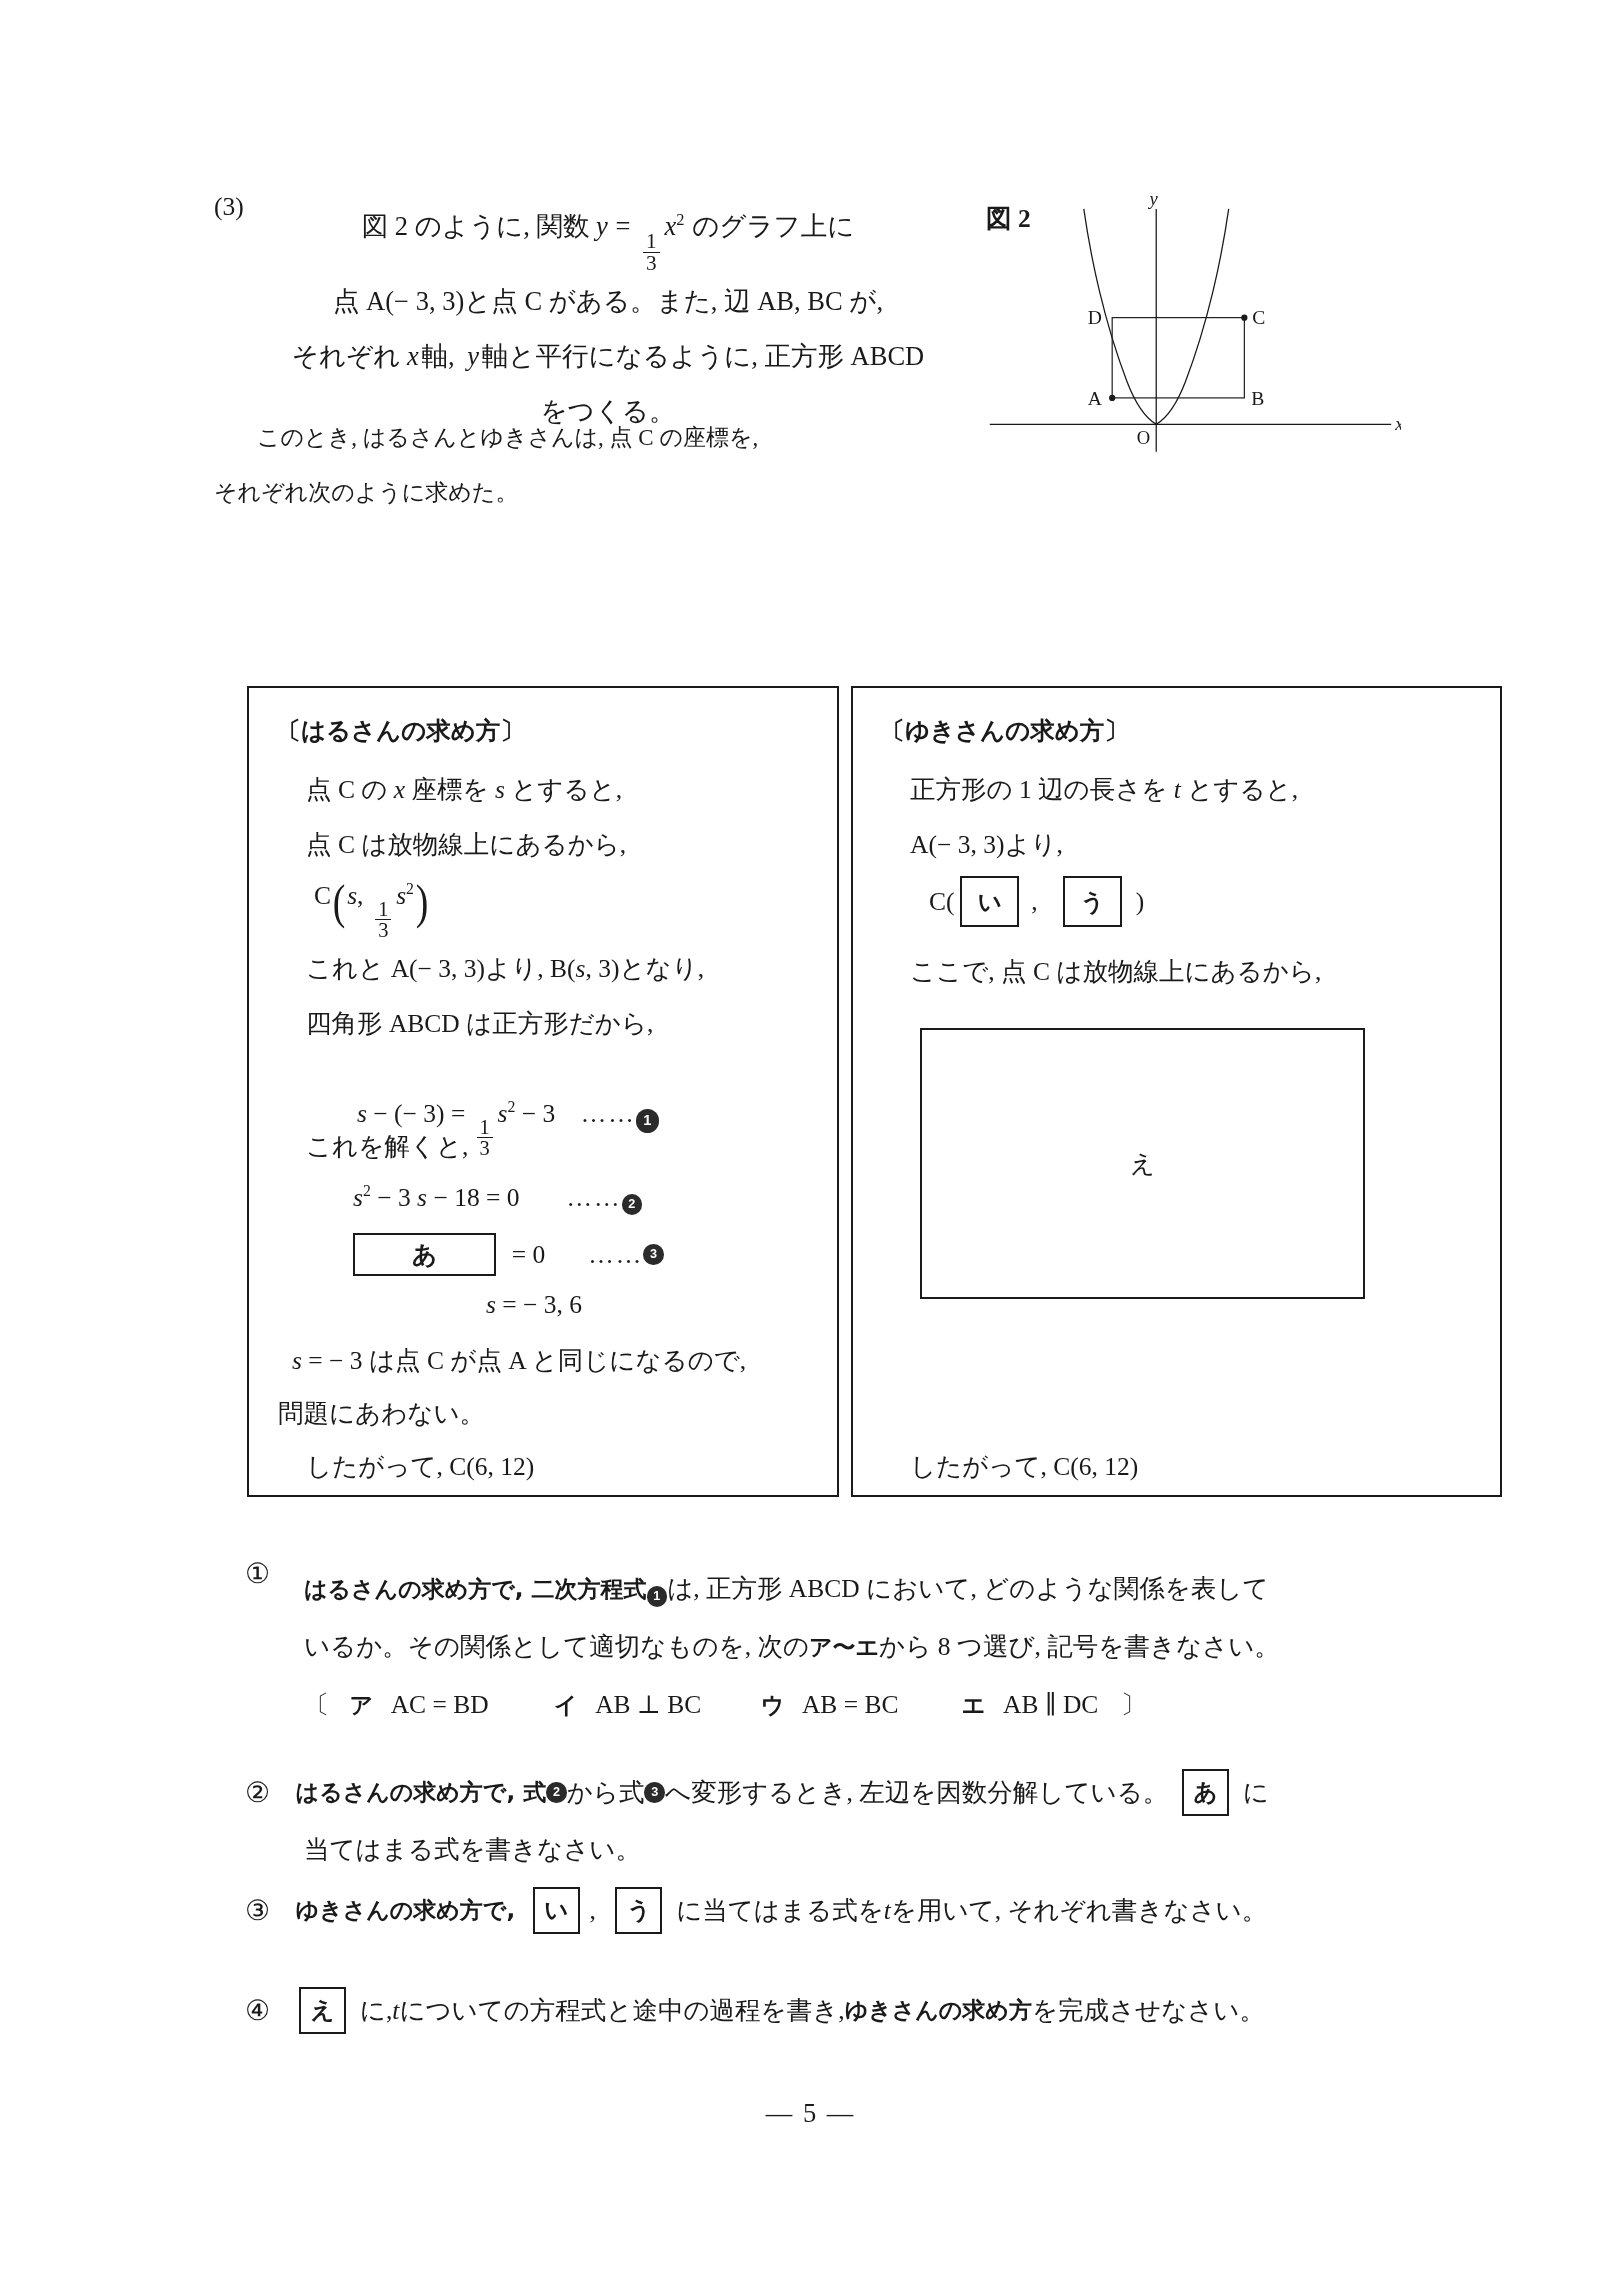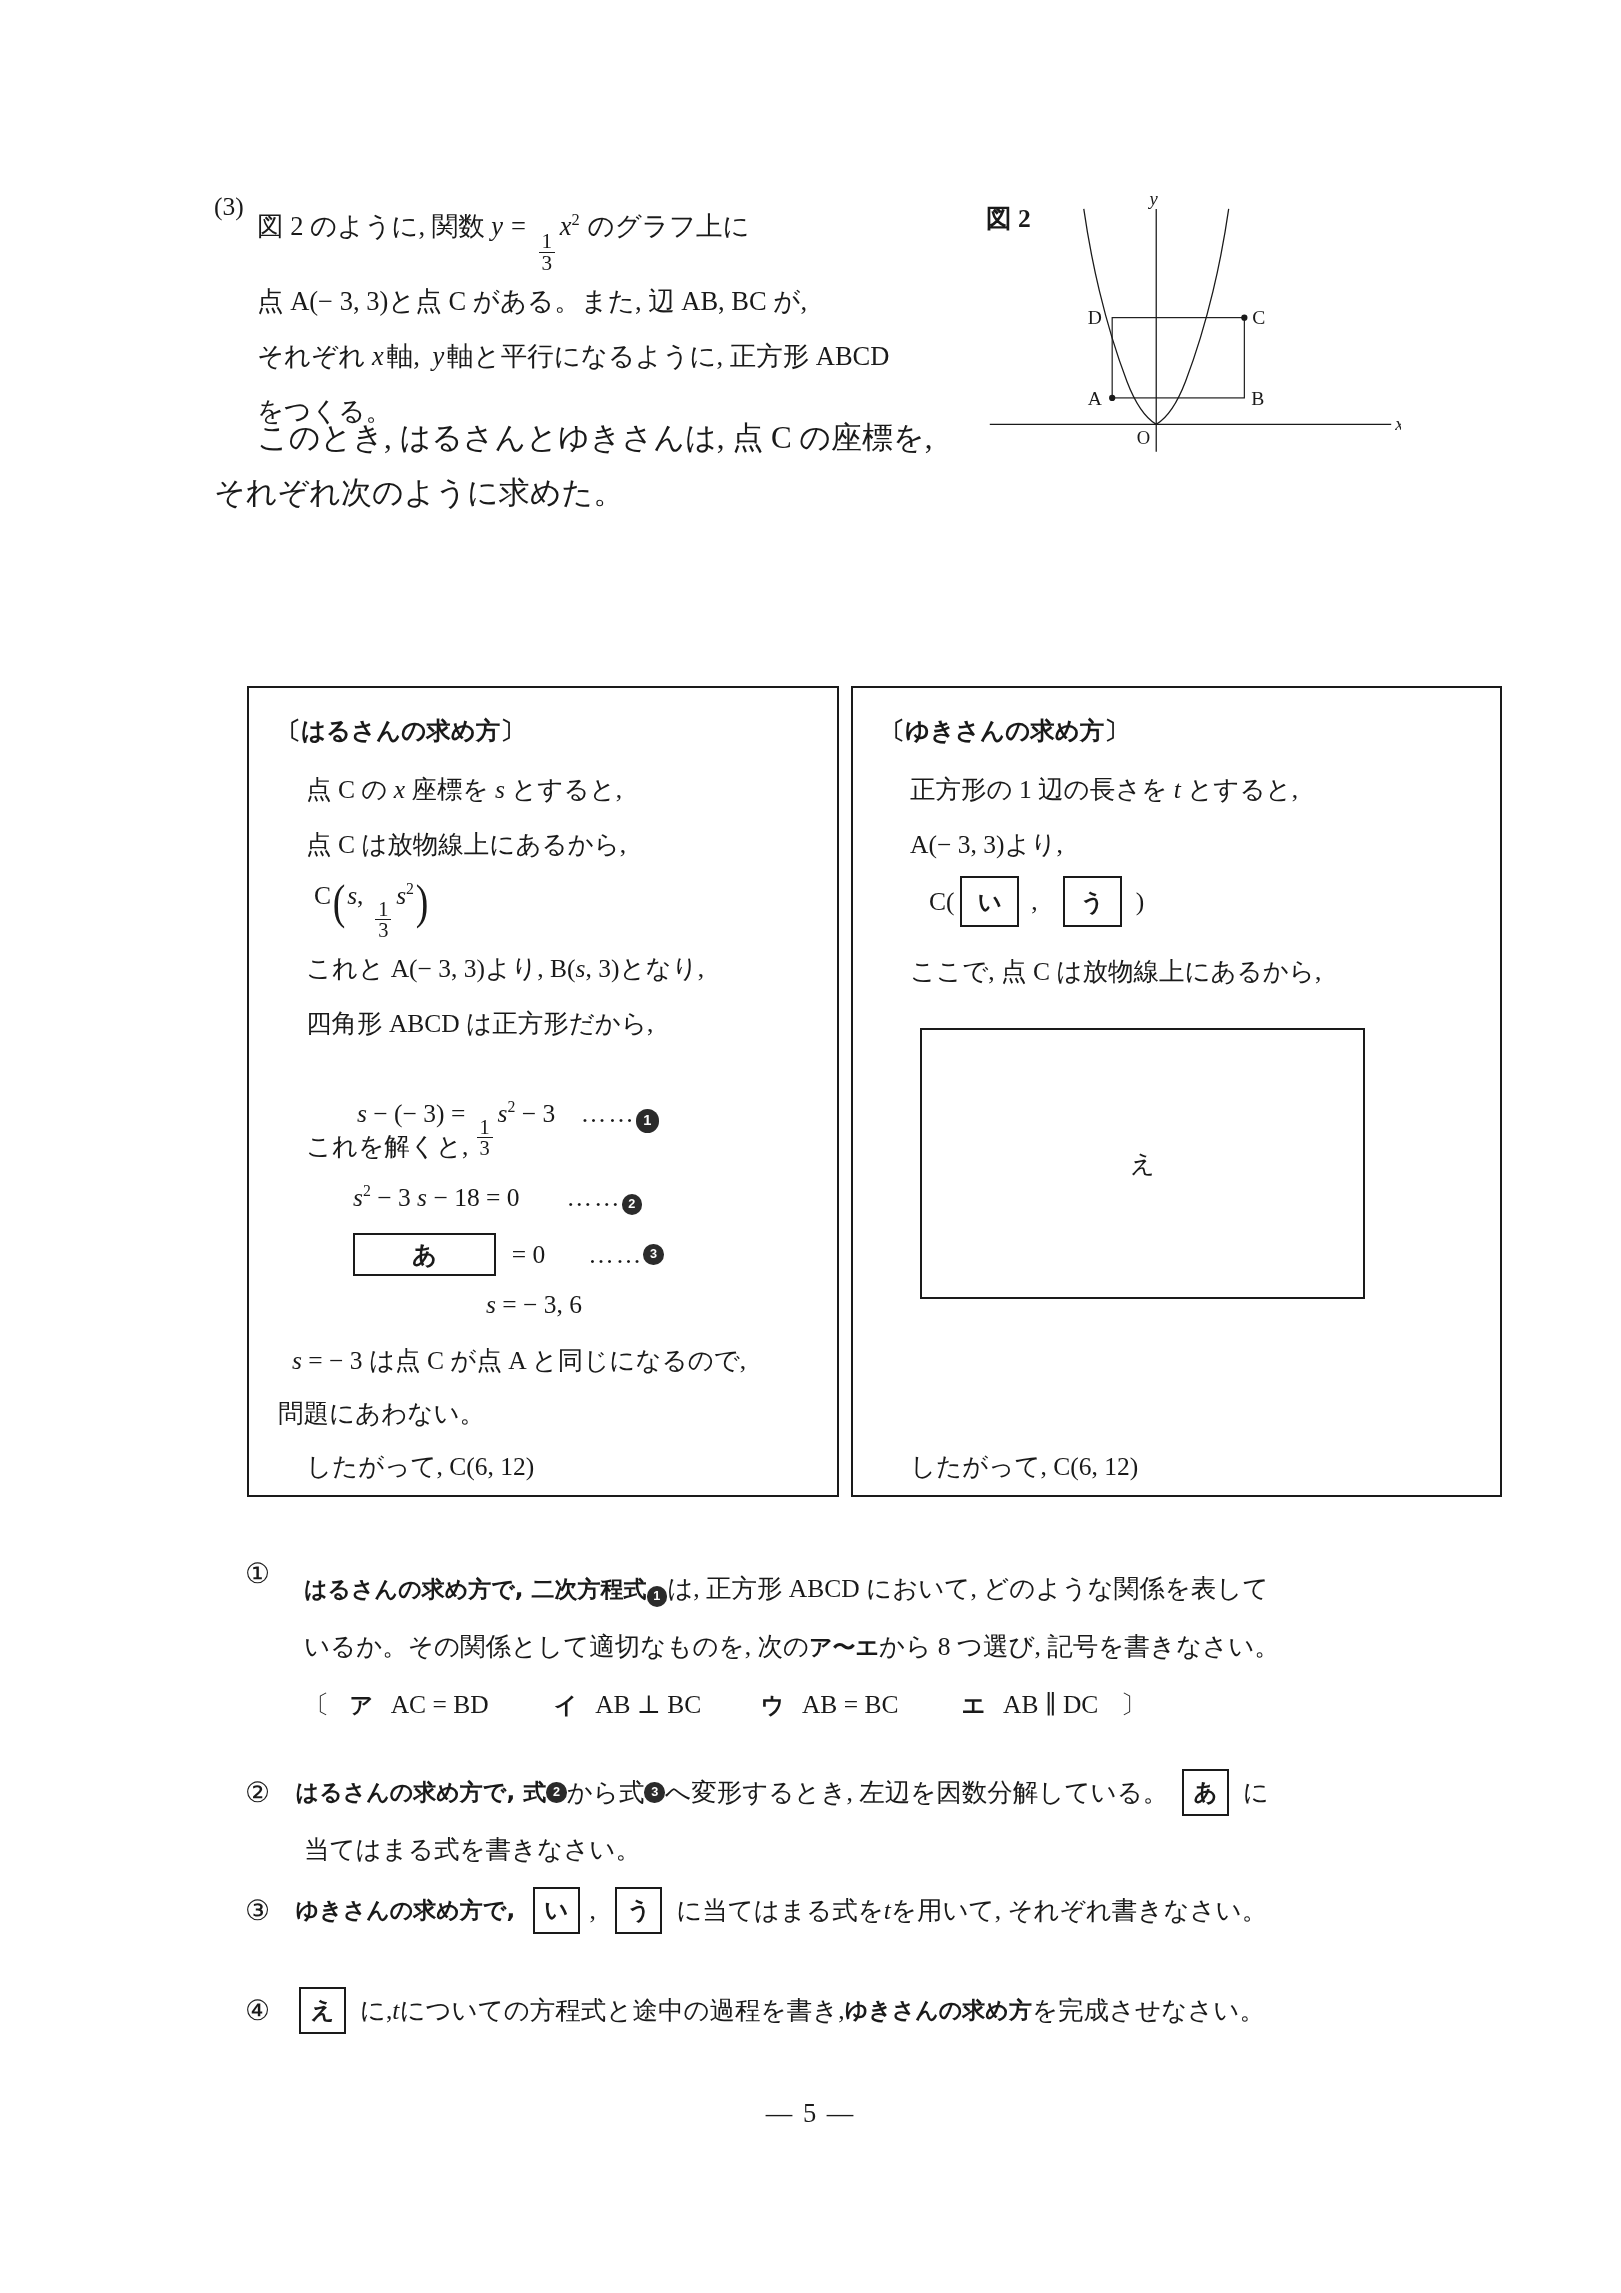--- a/index.html
+++ b/index.html
@@ -34,25 +34,25 @@
   .onum{display:inline-block;font-size:28px;line-height:1;}
 
   
   .abox{display:inline-flex;align-items:center;justify-content:center;
         border:2px solid #1a1a1a;background:#fff;
         font-family:"DejaVu Sans","Liberation Sans",sans-serif;font-weight:700;}
 
   
   #stmt{position:absolute;left:214px;top:192px;width:745px;}
   #stmt .ln{font-size:26.5px;line-height:55px;white-space:nowrap;}
-  #stmt .ln.ind{padding-left:43px;}
+  #stmt .ln.ind{padding-left:43px;text-align:center;}
   #stmt .num3{position:absolute;left:0px;top:0px;font-size:25.5px;}
 
   #stmt2{position:absolute;left:214px;top:410px;width:745px;}
-  #stmt2 .ln{font-size:31px;line-height:55px;white-space:nowrap;}
+  #stmt2 .ln{font-size:23px;line-height:55px;white-space:nowrap;}
   #stmt2 .ln.ind{padding-left:43px;}
 
   
   #figure{position:absolute;left:980px;top:191px;width:421px;height:265px;}
   #figlabel{position:absolute;left:986px;top:201px;font-size:25.5px;
             white-space:nowrap;font-weight:600;}
 
   
   .mbox{position:absolute;border:2px solid #1a1a1a;background:#fff;}
   #haru-box{left:247px;top:686px;width:588px;height:323px;}

